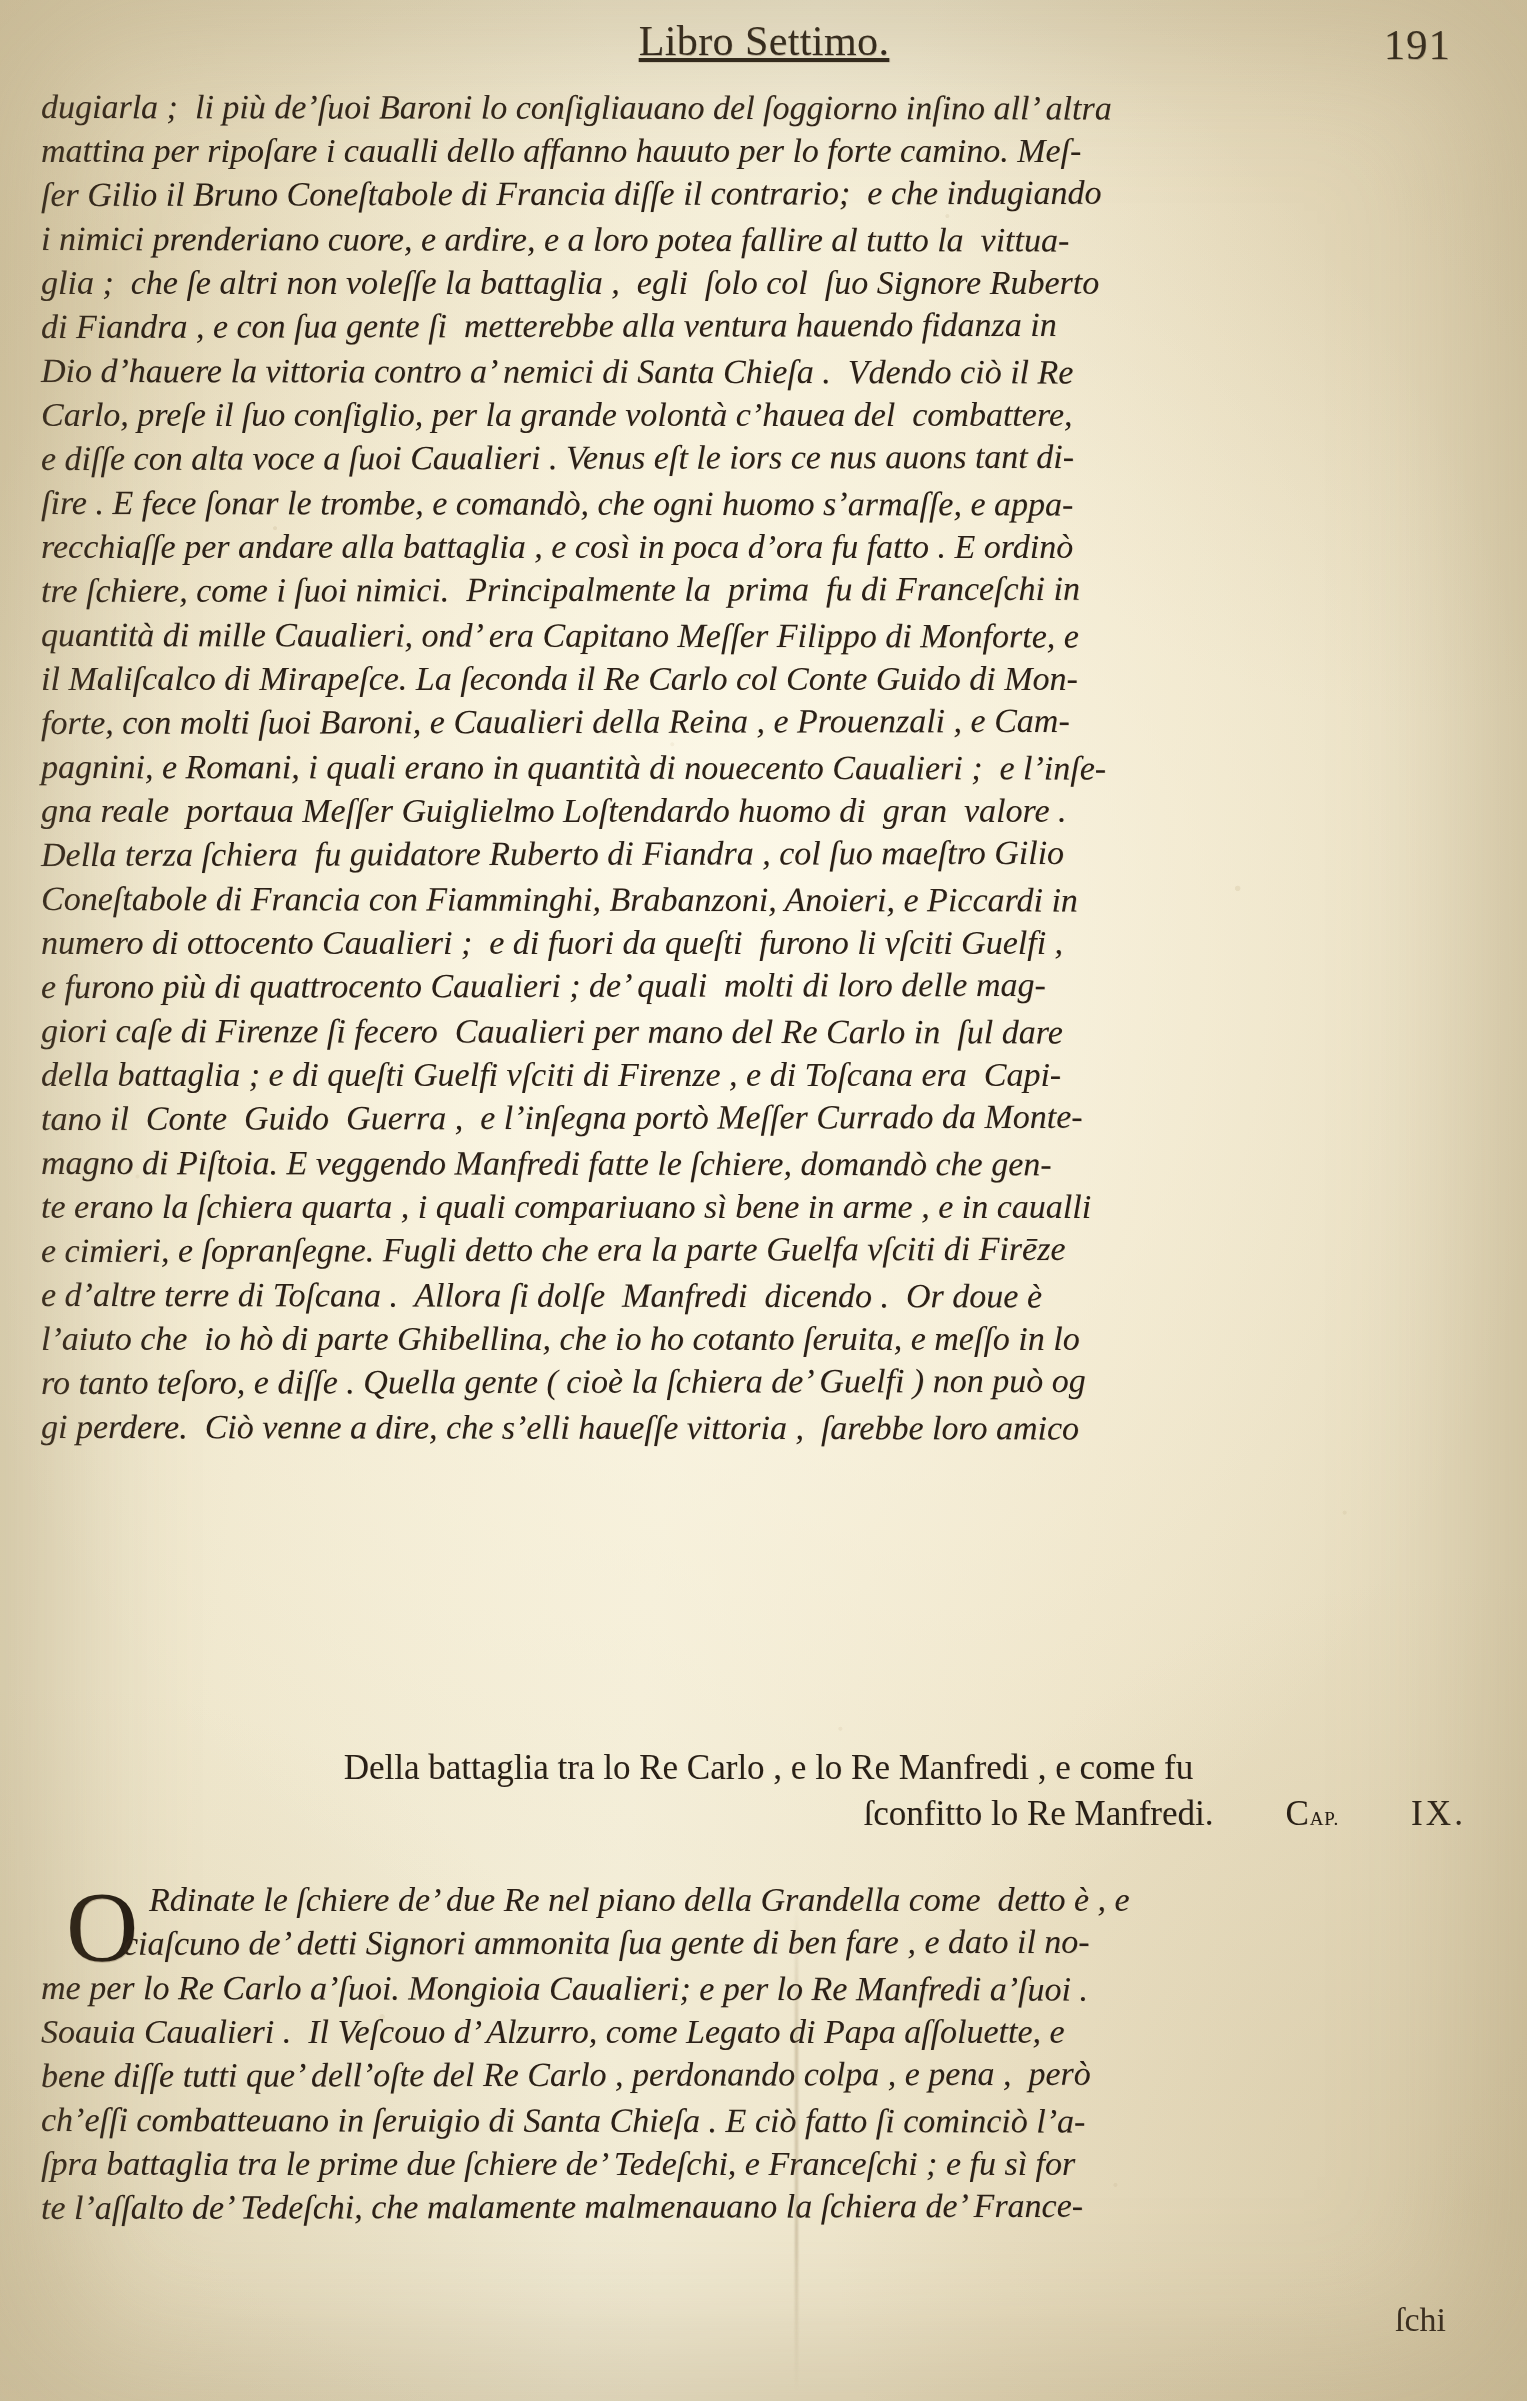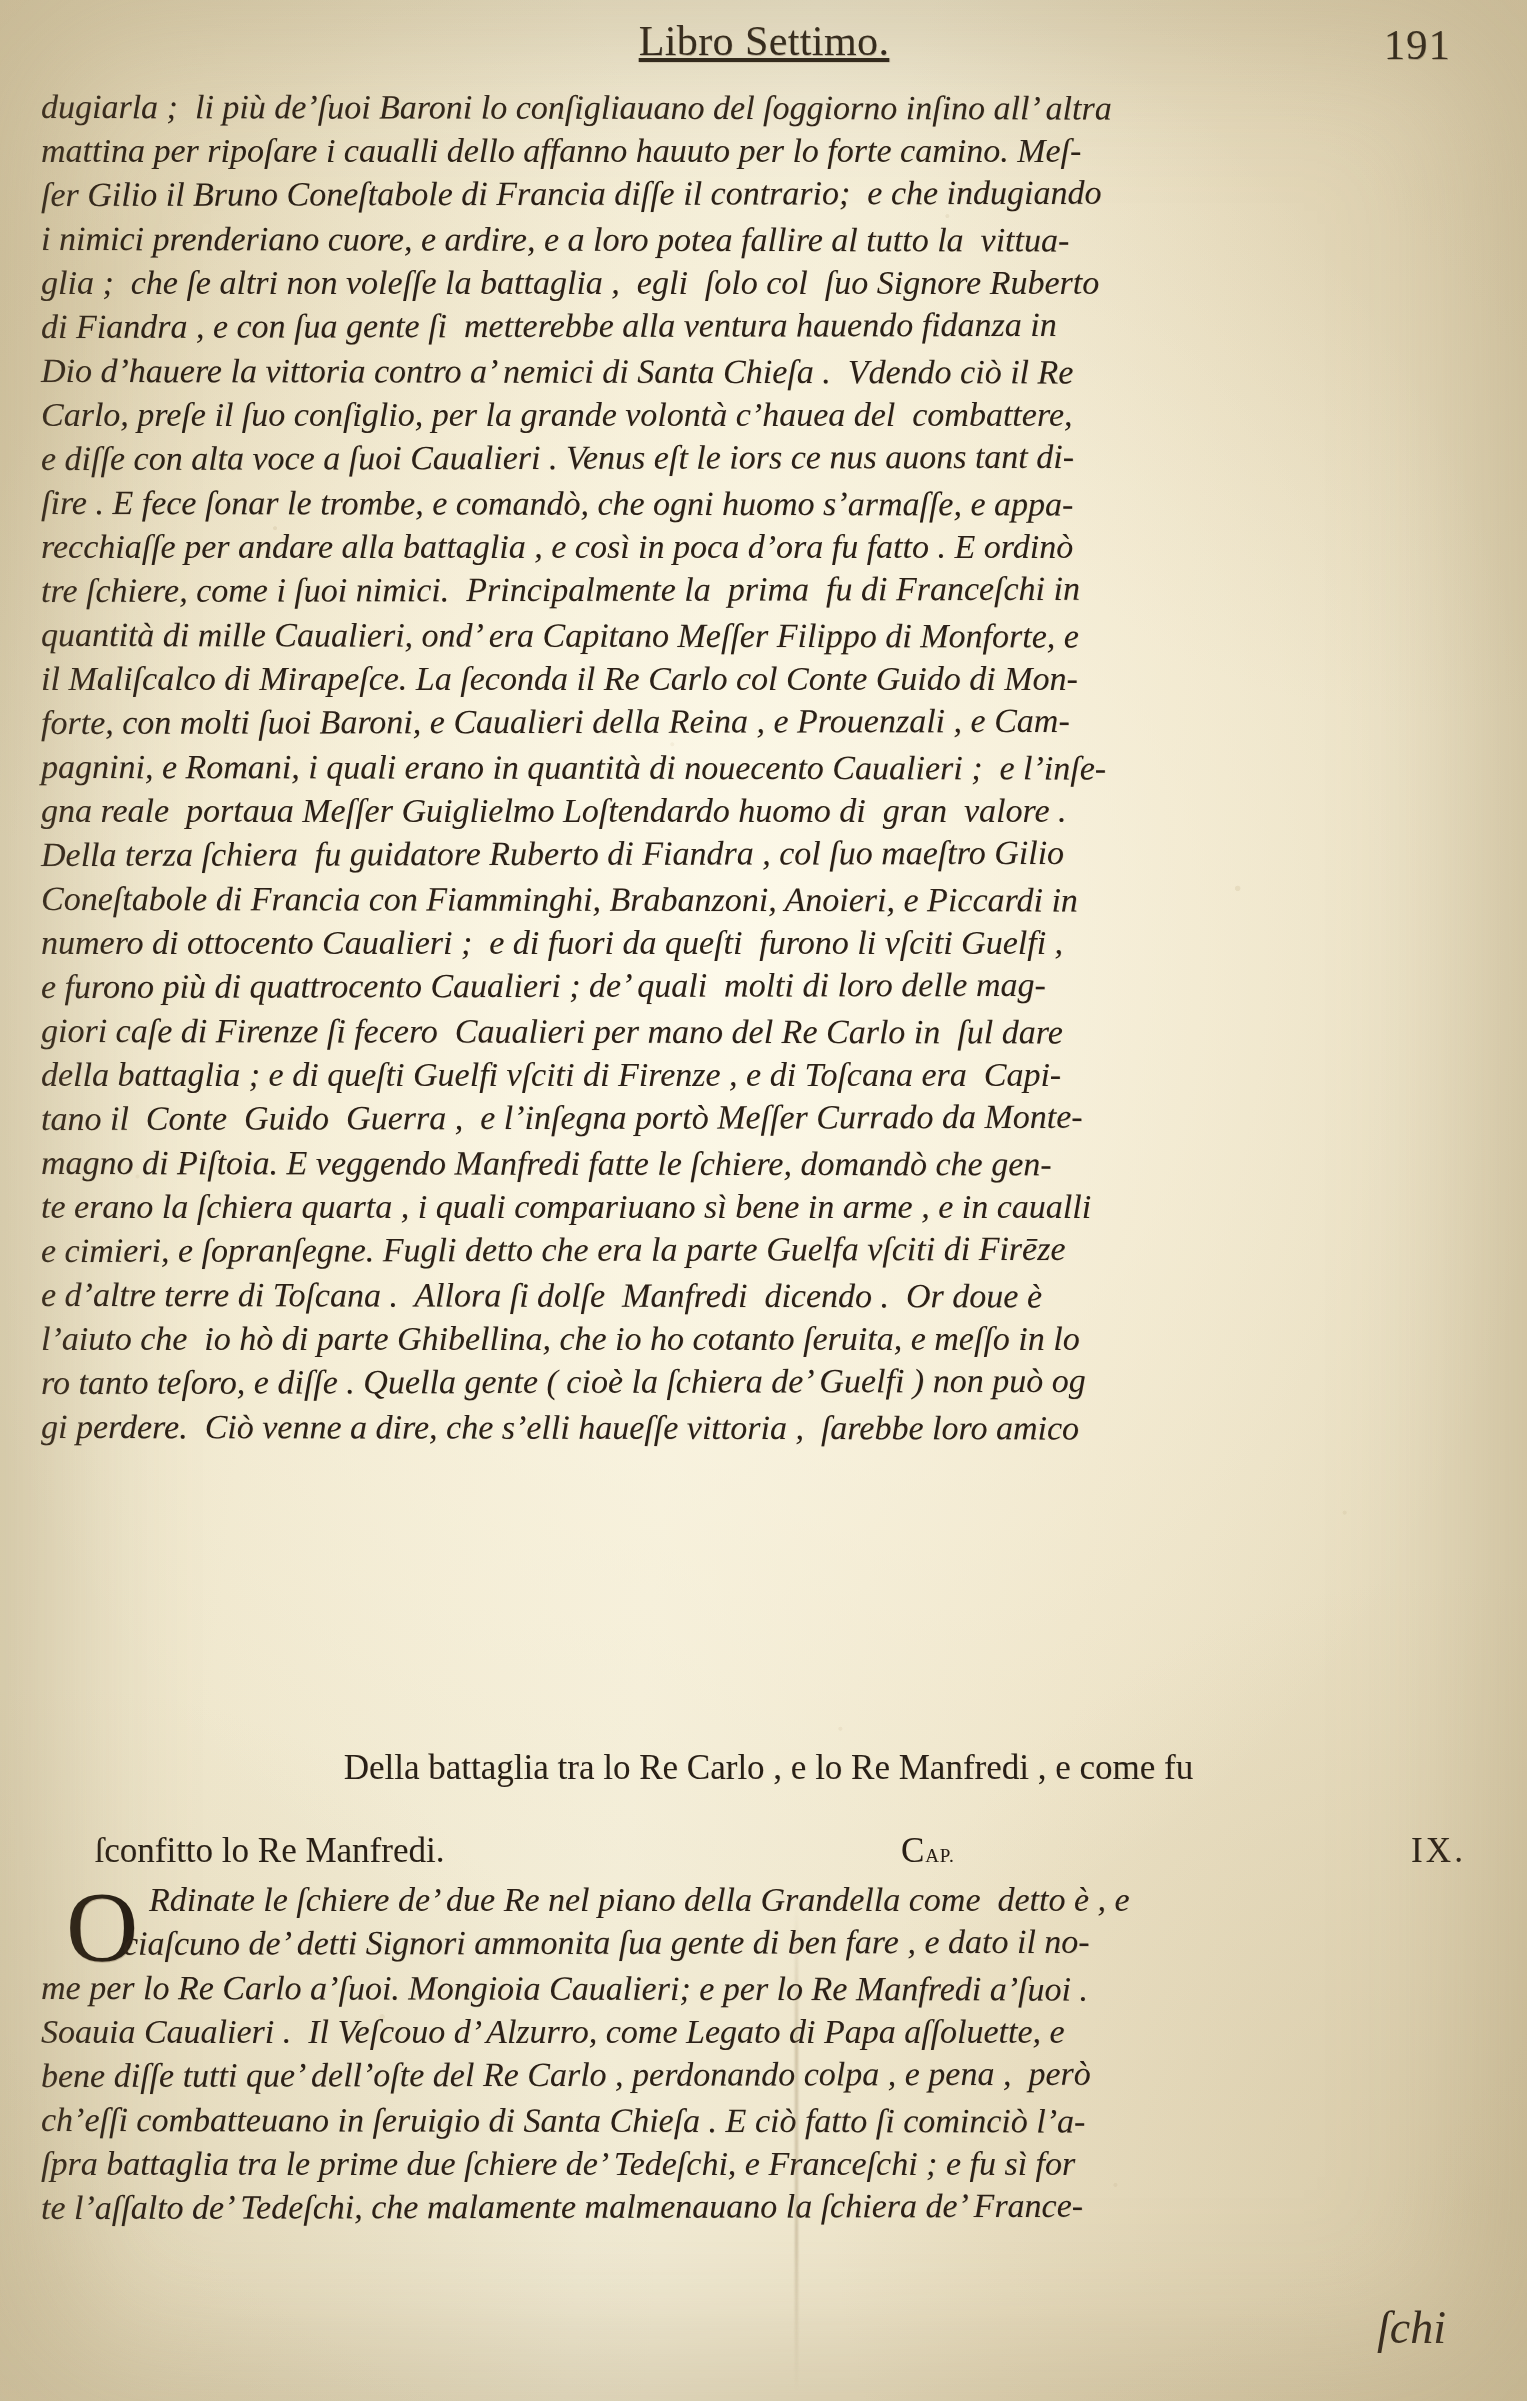--- a/index.html
+++ b/index.html
@@ -119,25 +119,24 @@
     display: block;
     font-size: 35px;
     line-height: 46px;
     font-style: normal;
     color: #281f16;
     white-space: pre;
     text-shadow: 0.4px 0.3px 0 rgba(70,48,26,0.2);
   }
   .chapter-heading .chl.second {
     display: flex;
-    justify-content: space-between;
+    justify-content: flex-end;
     align-items: baseline;
     gap: 72px;
     padding-left: 23.5px;
-    margin-top: 37px;
   }
   .cap-label {
     letter-spacing: 0.8px;
   }
   .cap-label .sc { font-size: 19px; }
   .cap-num { letter-spacing: 3.1px; }
 
   
   .dropblock {
     position: absolute;
@@ -156,22 +155,21 @@
     font-family: "Liberation Serif", "DejaVu Serif", serif;
     text-shadow: 0.6px 0.5px 0 rgba(70,48,26,0.25);
   }
   .dropblock .ln.indent1 { padding-left: 108px; }
   .dropblock .ln.indent2 { padding-left: 82px; }
 
   .catchword {
     position: absolute;
     right: 82px;
     top: 2301px;
-    font-style: italic;
-    font-size: 46px;
+    font-size: 34px;
     color: #2b2017;
   }
 
   
   .vignette {
     position: absolute;
     inset: 0;
     pointer-events: none;
     box-shadow: inset 0 0 141px 55px rgba(150,128,86,0.30);
   }

